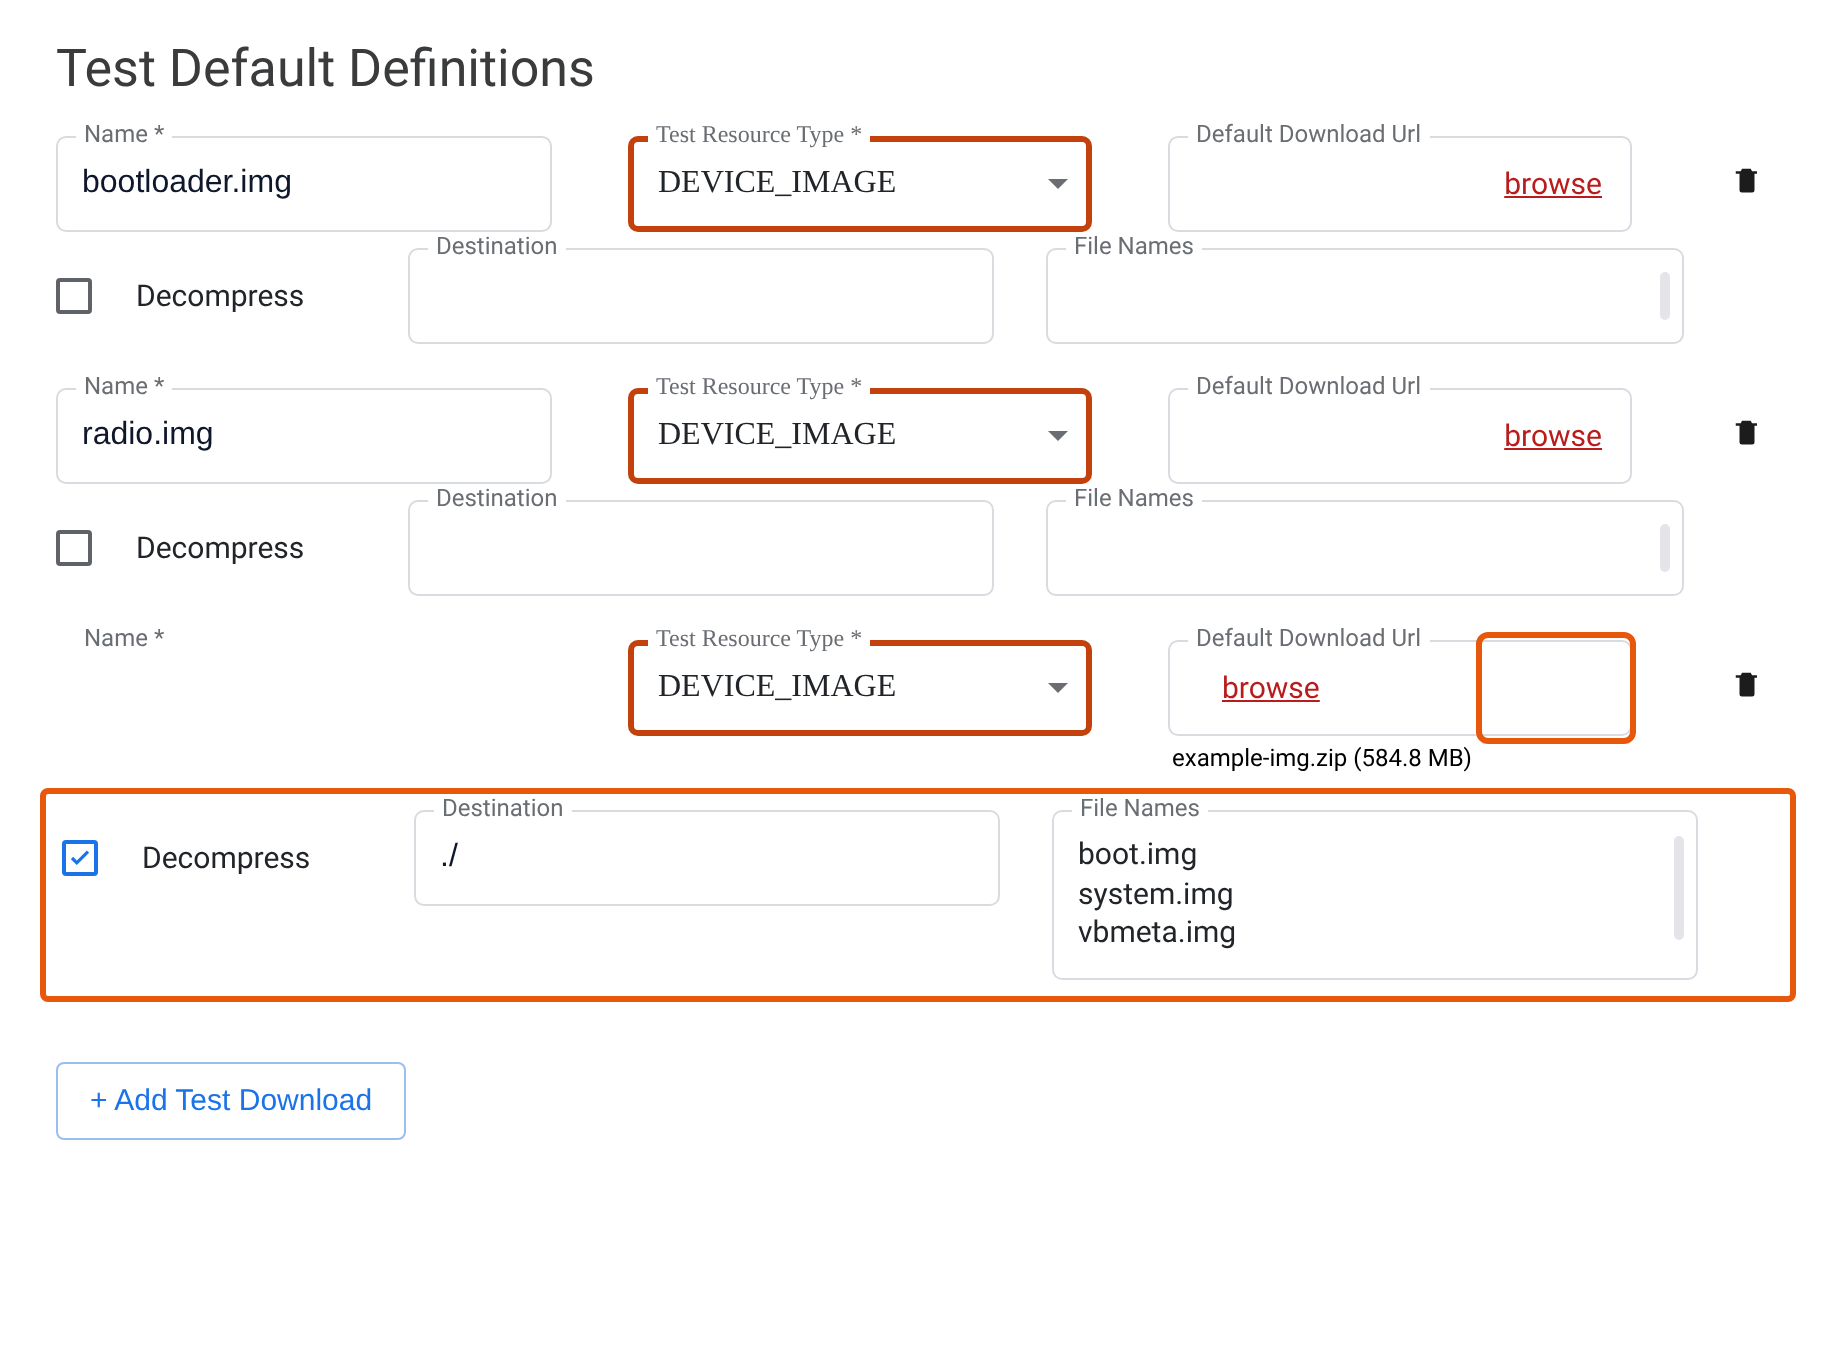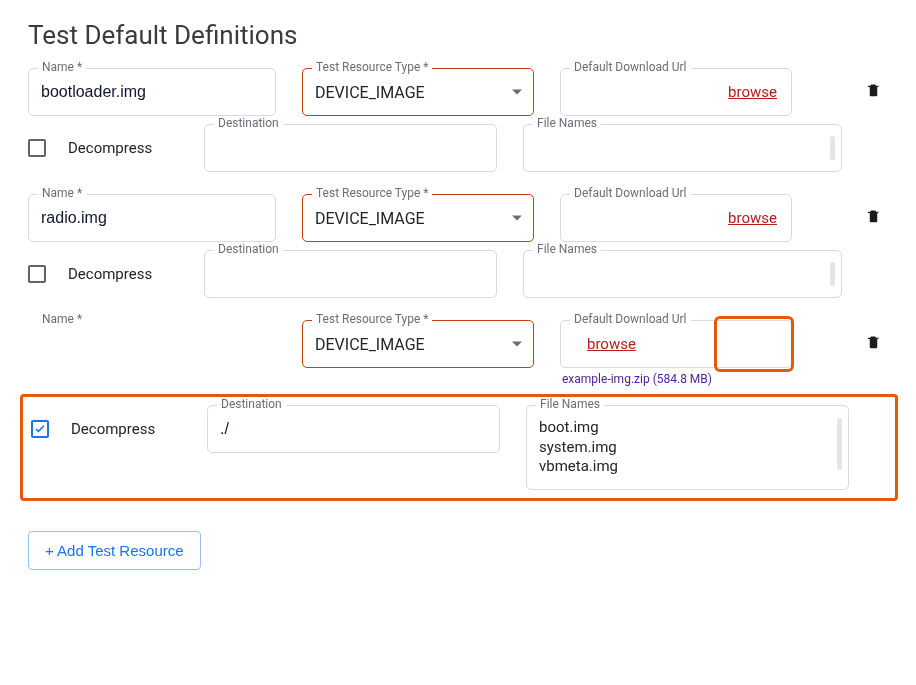--- a/index.html
+++ b/index.html
@@ -17,28 +17,28 @@
       margin-bottom: 18px;
     }
     .resource-row {
       display: flex;
       align-items: flex-start;
       gap: 16px;
       margin-bottom: 8px;
     }
     .resource-main {
       display: flex;
-      gap: 26px;
+      gap: 38px;
       flex: 1;
     }
     .field-group {
       position: relative;
     }
     .field-name { width: 248px; }
-    .field-type { width: 232px; }
+    .field-type { width: 232px; font-family: Liberation Serif, serif; }
     .field-url { width: 232px; }
     .floating-label {
       position: absolute;
       top: -8px;
       left: 10px;
       background: #fff;
       padding: 0 4px;
       font-size: 12px;
       color: #6a6e73;
       z-index: 2;
@@ -54,21 +54,21 @@
       background: #fff;
       outline: none;
     }
     .select-wrap {
       position: relative;
       width: 100%;
     }
     .select-input {
       width: 100%;
       height: 48px;
-      border: 1px solid #c2410c;
+      border: 3px solid #c2410c;
       border-radius: 5px;
       padding: 0 12px;
       font-size: 16px;
       color: #212529;
       background: #fff;
       display: flex;
       align-items: center;
       cursor: pointer;
     }
     .chevron {
@@ -106,21 +106,21 @@
     .browse-link {
       color: #b91c1c;
       font-size: 15px;
       padding: 0 14px;
       cursor: pointer;
       user-select: none;
       text-decoration: underline;
     }
     .hint-text {
       font-size: 12px;
-      color: #4c1d95;
+      color: #000000;
       margin-top: 4px;
       padding-left: 2px;
     }
     .trash-btn {
       width: 30px;
       height: 48px;
       display: flex;
       align-items: center;
       justify-content: center;
       cursor: pointer;
@@ -389,16 +389,16 @@
     <div class="field-group field-filenames">
       <span class="floating-label">File Names</span>
       <div class="textarea-box tall"><span>boot.img
 system.img
 vbmeta.img</span><span class="scroll-indicator"></span></div>
     </div>
       </div>
     </div>
   </div>
 
-<button class="add-btn">+ Add Test Resource</button>
+<button class="add-btn">+ Add Test Download</button>
 
 
 
 
 </body></html>

